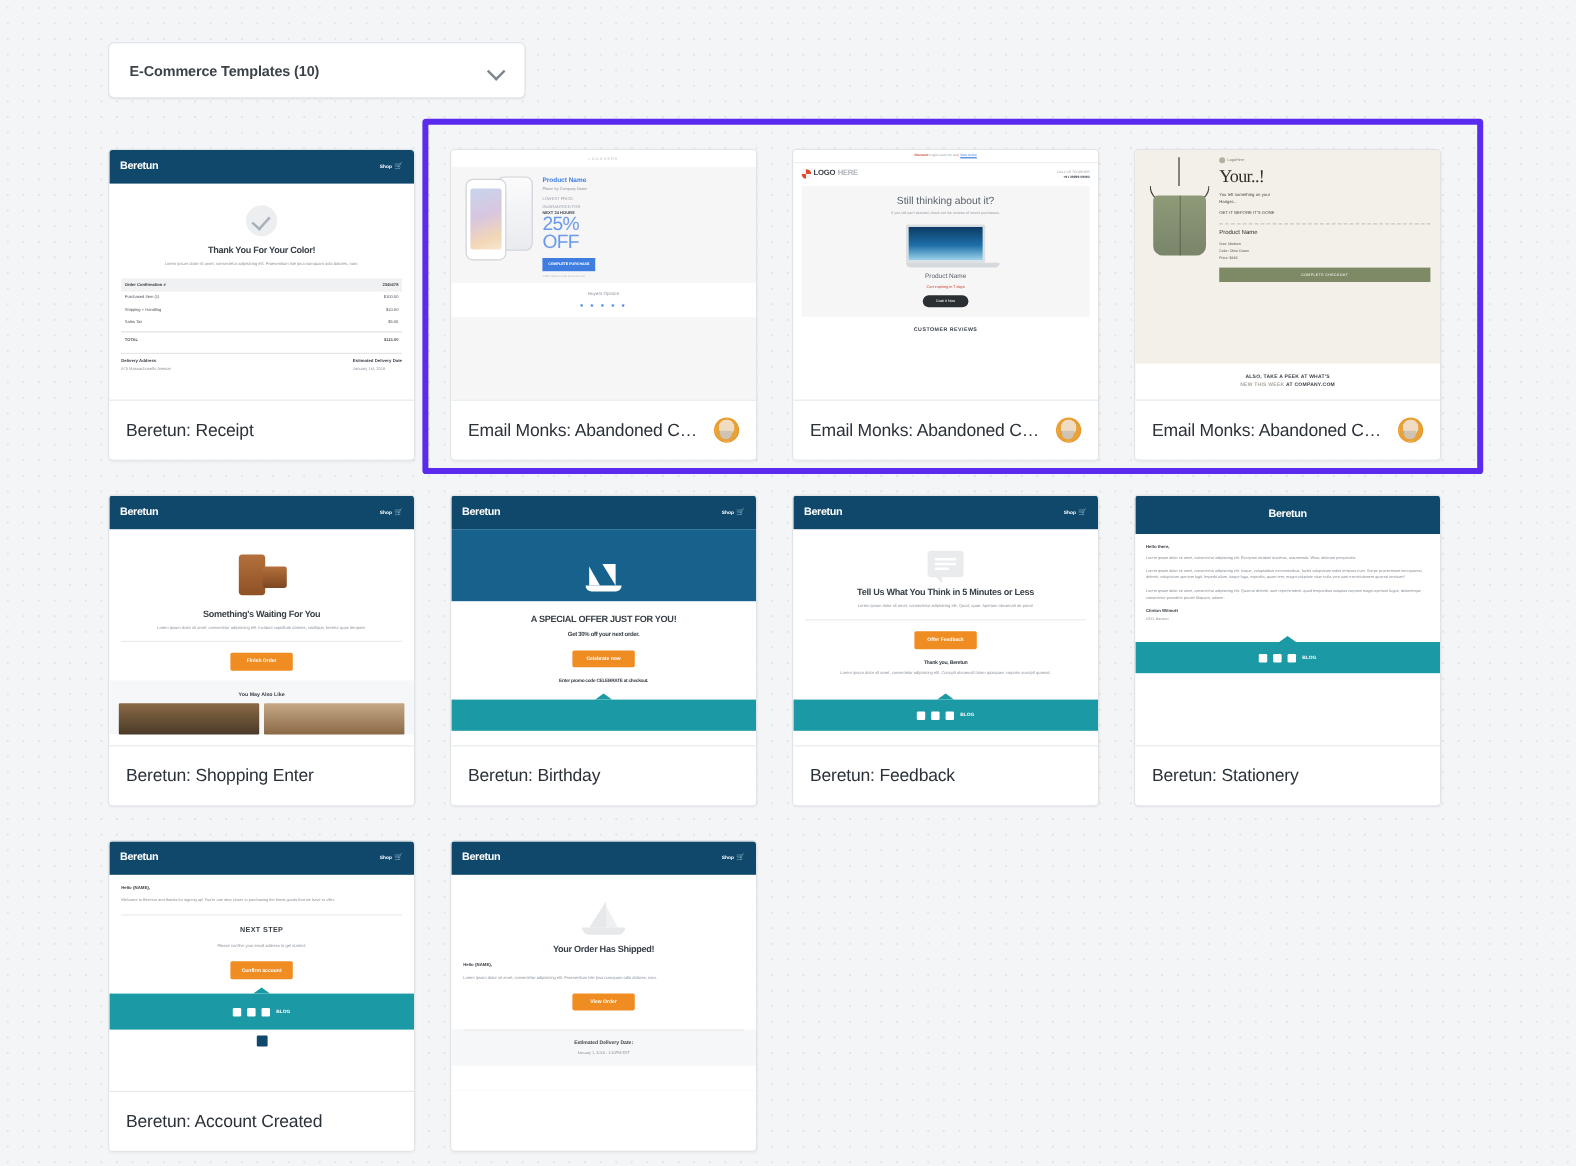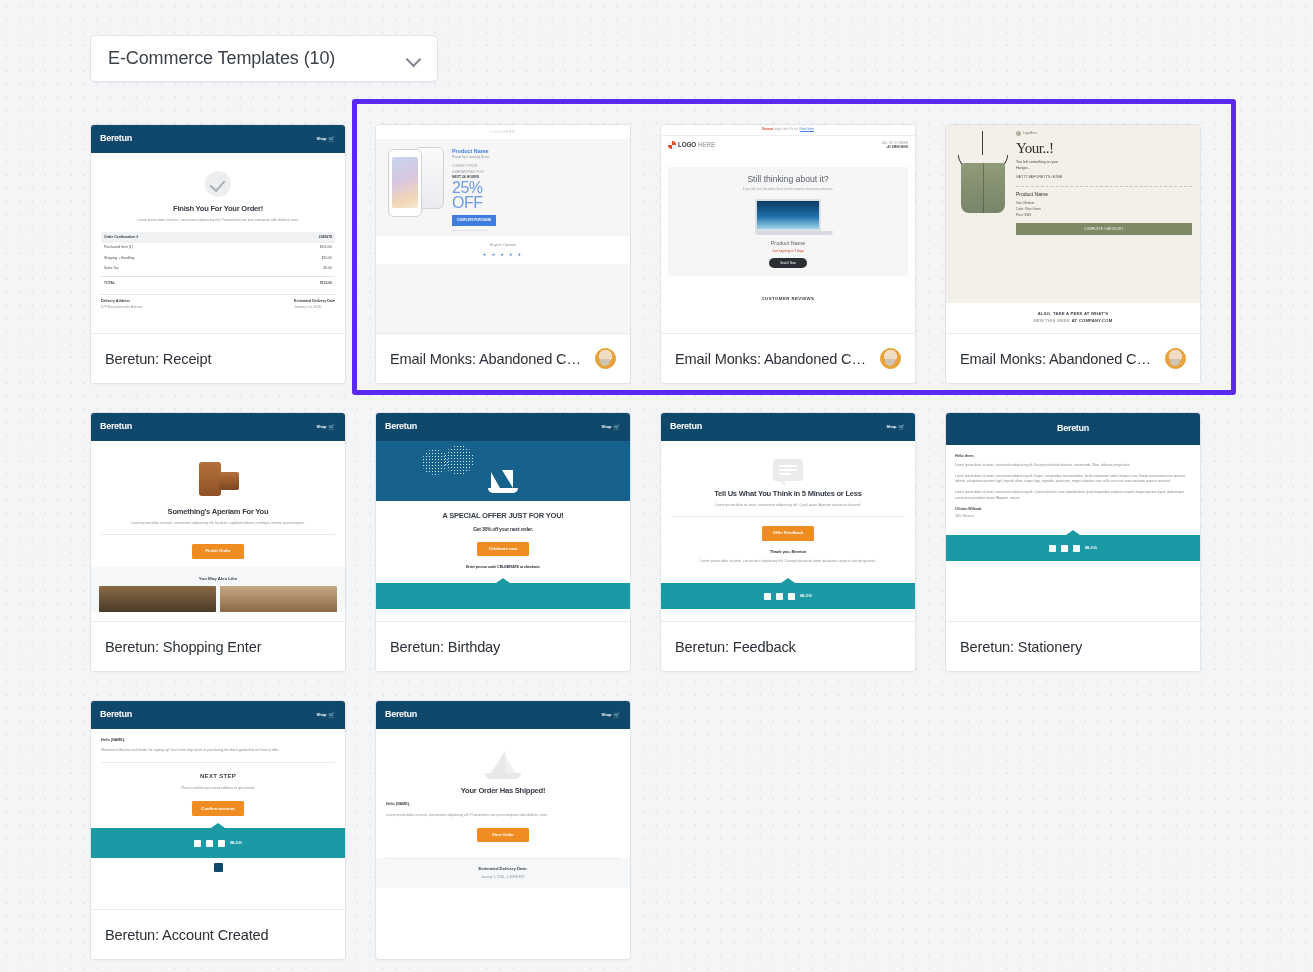--- a/index.html
+++ b/index.html
@@ -19,21 +19,21 @@
     width: 348px; height: 47px;
     background: #ffffff;
     border: 1px solid #dfe3e8;
     border-radius: 5px;
     display: flex; align-items: center;
     padding: 0 16px 0 17px;
     box-shadow: 0 1px 1px rgba(0,0,0,.04);
     cursor: pointer;
   }
   .dropdown-label {
-    flex: 1; font-size: 18px; font-weight: 400; color: #3c4249;
+    flex: 1; font-size: 12px; font-weight: 700; color: #3c4249;
     letter-spacing: -.1px;
   }
   .chev { width: 14px; height: 14px; position: relative; opacity: .78; }
   .chev:before {
     content: ""; position: absolute; left: 1px; top: 2px;
     width: 9px; height: 9px;
     border-right: 2px solid #5a6470; border-bottom: 2px solid #5a6470;
     transform: rotate(45deg);
   }
 
@@ -194,21 +194,21 @@
   .c1-bar u { color:#3f7de0; }
   .c1-hd { display:flex; align-items:center; justify-content:space-between;
      padding:4px 7px 5px;}
   .lg { display:flex; align-items:center; gap:2px; font-size:6.4px;
      font-weight:700; color:#3c4249; letter-spacing:-.2px;}
   .lg em { font-style:normal; color:#aeb3b9; }
   .lg-mark { width:8px;height:8px;border-radius:50%;
      background:conic-gradient(#e04b2e 0 25%,#f2f3f4 0 50%,#e04b2e 0 75%,#f2f3f4 0);}
   .callus { font-size:2.8px; color:#9aa0a7; text-align:right; line-height:1.5;}
   .callus b{ color:#3c4249; }
-  .c1-body { background:#f6f6f7; margin:12px 7px; padding:6px 5px 8px; }
+  .c1-body { background:#f6f6f7; margin:0 7px; padding:6px 5px 8px; }
   .c1-title { text-align:center; font-size:8.6px; color:#5b6269; font-weight:300;}
   .c1-sub { text-align:center; font-size:3px; color:#9aa0a7; margin-top:2px;}
   .laptop { width:66px; margin:7px auto 4px; }
   .lap-scr { height:32px; background:linear-gradient(#0d3a63,#1d6fa8 55%,#9fd4ea);
      border:2px solid #dcdfe2; border-radius:1.5px;}
   .lap-base { height:4px; background:#d6d9dd; border-radius:0 0 4px 4px;
      width:78px; margin:0 auto; }
   .c1-pn { text-align:center; font-size:5.4px; color:#5b6269; margin-top:4px;}
   .c1-exp { text-align:center; font-size:3.2px; color:#d0402a; margin-top:2px;}
   .c1-cta { background:#2b2f33; color:#fff; font-size:3px; width:38px;
@@ -317,21 +317,21 @@
       <div class="thumb-inner">
         <div class="ber-head">
           <span class="ber-logo">Beretun</span>
           <span class="ber-shop">
               <span>Shop</span>
               <i>🛒</i>
             </span>
         </div>
         <div class="ber-body">
           <div class="chk-circle"></div>
-          <div class="h-title" style="margin-top:7px">Finish You For Your Order!</div>
+          <div class="h-title" style="margin-top:7px">Thank You For Your Color!</div>
           <div class="p-mini">Lorem ipsum dolor sit amet, consectetur adipisicing elit. Praesentium iste ipsa numquam odio dolores, nam.</div>
           <div class="rtable">
             <div class="rrow hd">
               <span>Order Confirmation #</span>
               <span>2345678</span>
             </div>
             <div class="rrow">
               <span>Purchased Item (1)</span>
               <span>$100.00</span>
             </div>
@@ -478,21 +478,21 @@
       <div class="thumb-inner">
         <div class="ber-head">
           <span class="ber-logo">Beretun</span>
           <span class="ber-shop">
               <span>Shop</span>
               <i>🛒</i>
             </span>
         </div>
         <div class="ber-body">
           <div class="flask"></div>
-          <div class="h-title" style="margin-top:7px">Something's Aperiam For You</div>
+          <div class="h-title" style="margin-top:7px">Something's Waiting For You</div>
           <div class="p-mini">Lorem ipsum dolor sit amet, consectetur adipisicing elit. Incidunt cupiditate dolores, similique, beretur quas tempore.</div>
           <div style="border-top:.5px solid #e9ebed;margin-top:7px"></div>
           <div class="btn-or">Finish Order</div>
         </div>
         <div style="background:#f6f7f8;padding:7px 0 0;">
           <div class="ymal">You May Also Like</div>
           <div class="ymal-row">
             <div style="background:linear-gradient(#8a6a46,#4a3a28)"></div>
             <div style="background:linear-gradient(#c7a886,#8a6a46)"></div>
           </div>

